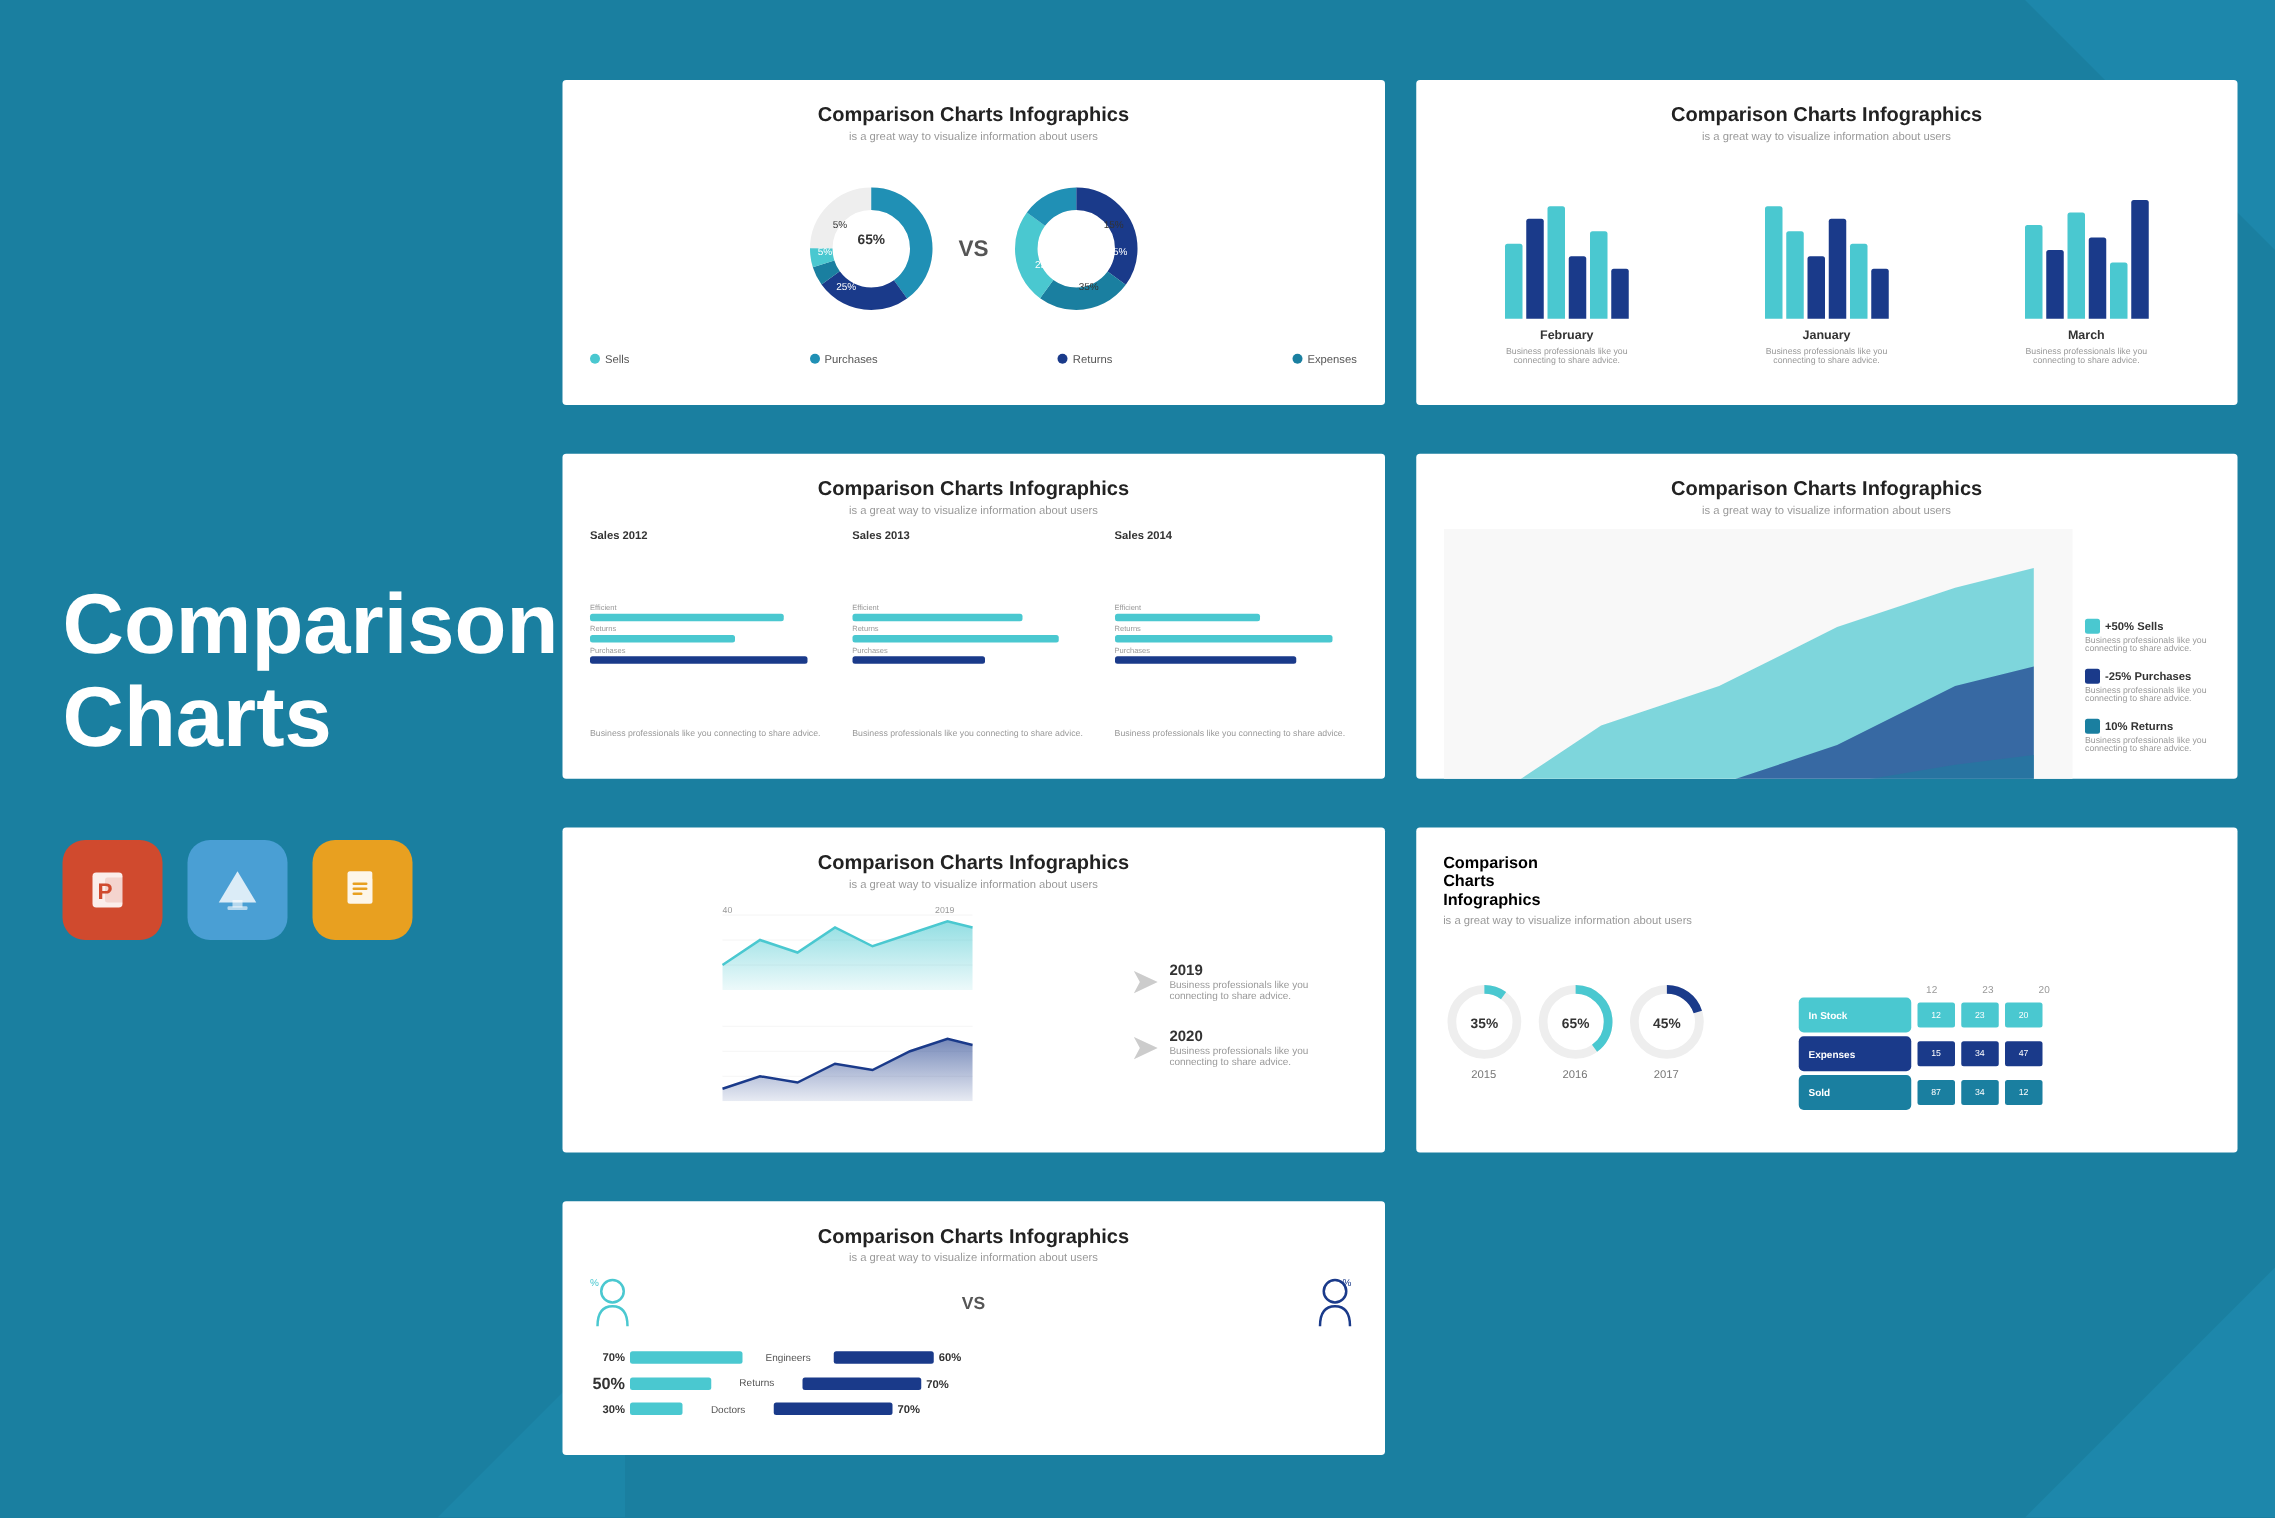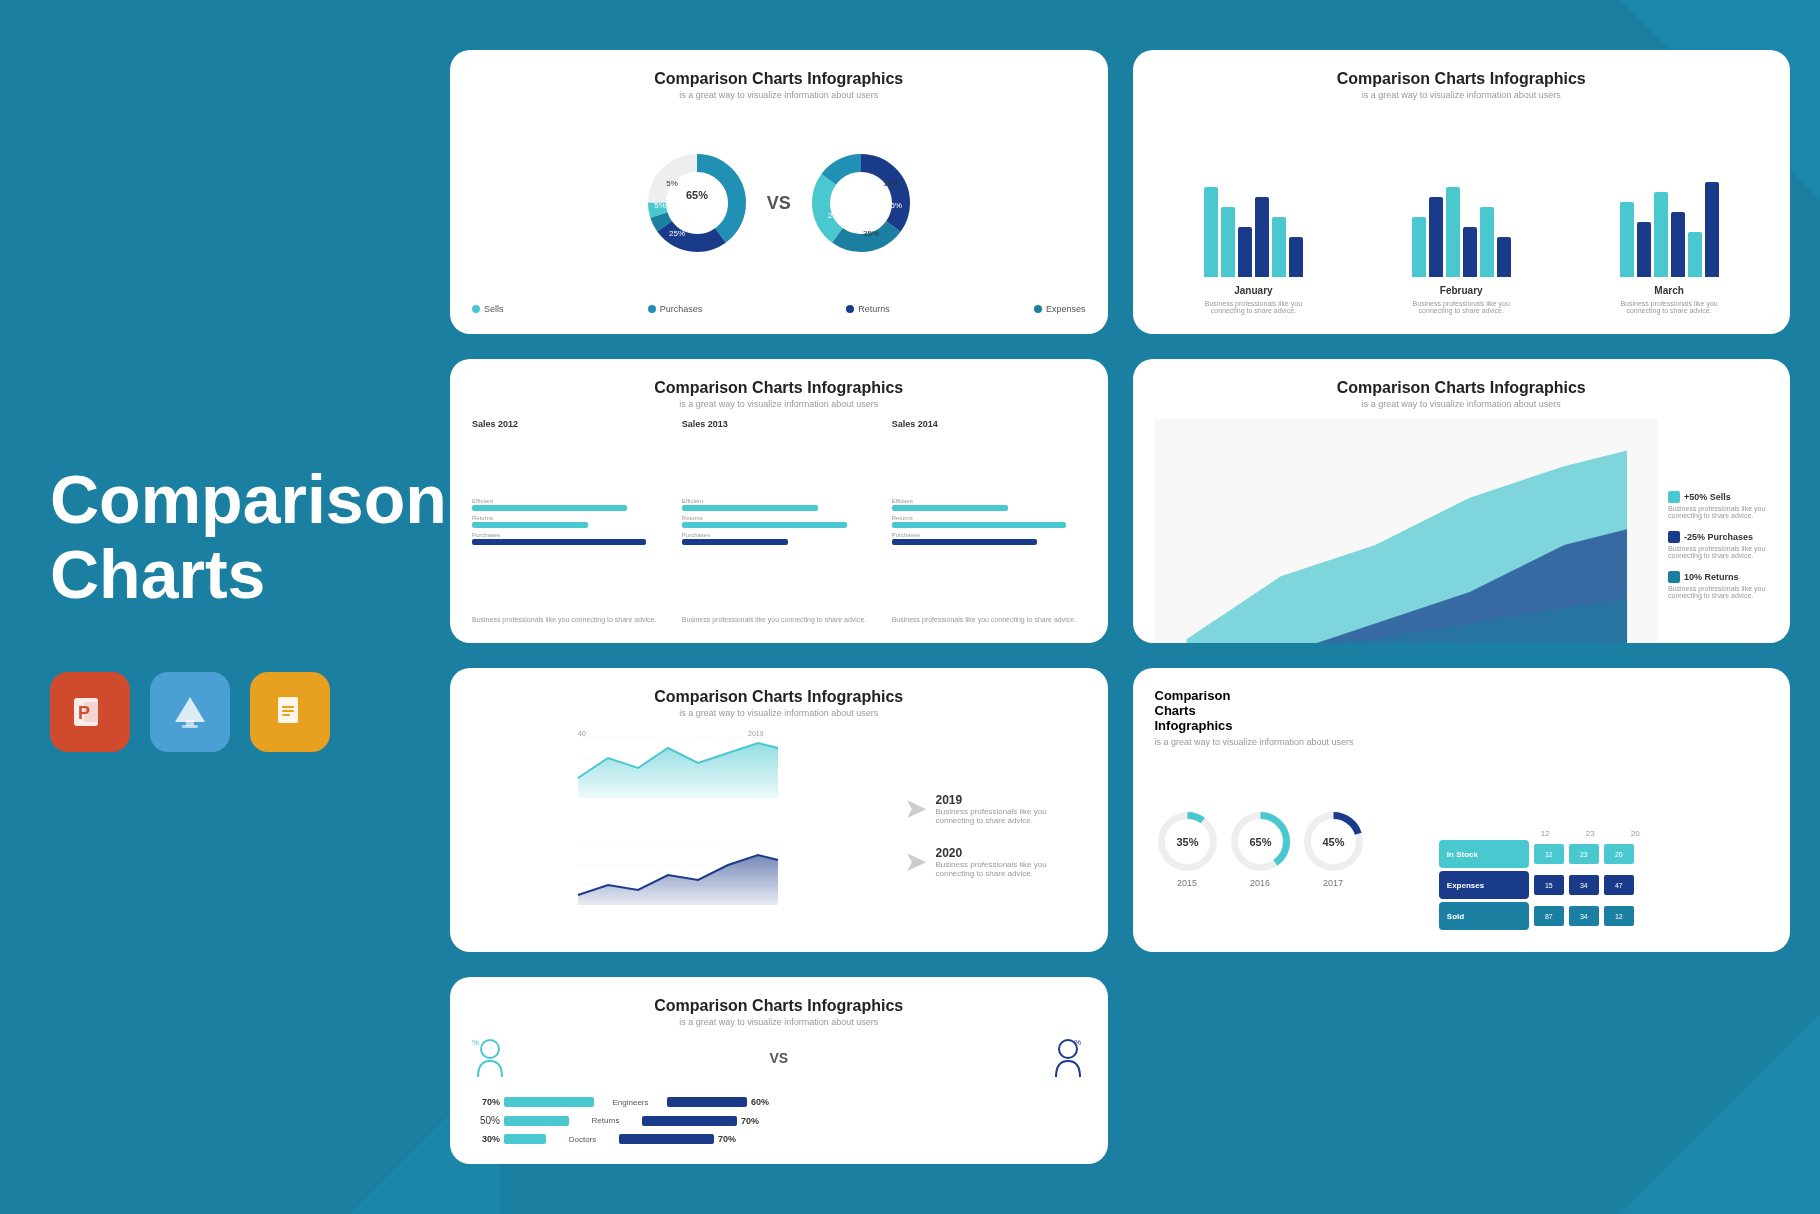--- a/index.html
+++ b/index.html
@@ -86,25 +86,26 @@
       right: 30px;
       bottom: 50px;
       display: grid;
       grid-template-columns: 1fr 1fr;
       grid-template-rows: 1fr 1fr 1fr;
       gap: 25px;
     }
 
     .card {
       background: #fff;
-      border-radius: 20px;
-      padding: 20px 22px 20px;
+      border-radius: 3px;
+      padding: 20px 22px 32px;
       display: flex;
       flex-direction: column;
       overflow: hidden;
+      margin-top: 14px;
     }
 
     .card-title {
       font-size: 16px;
       font-weight: 700;
       color: #222;
       text-align: center;
       margin-bottom: 2px;
     }
     .card-subtitle {
@@ -362,41 +363,41 @@
     </div>
   </div>
 
   <div class="card">
     <div class="card-title">Comparison Charts Infographics</div>
     <div class="card-subtitle">is a great way to visualize information about users</div>
     <div class="bar-months">
 
       <div class="month-group">
         <div class="bars-row">
+          <div class="bar" style="height:60px;background:#4ac8d0"></div>
+          <div class="bar" style="height:80px;background:#1a3a8a"></div>
+          <div class="bar" style="height:90px;background:#4ac8d0"></div>
+          <div class="bar" style="height:50px;background:#1a3a8a"></div>
+          <div class="bar" style="height:70px;background:#4ac8d0"></div>
+          <div class="bar" style="height:40px;background:#1a3a8a"></div>
+        </div>
+        <div class="month-label">February</div>
+        <div class="month-desc">Business professionals like you connecting to share advice.</div>
+      </div>
+
+      <div class="month-group">
+        <div class="bars-row">
           <div class="bar" style="height:90px;background:#4ac8d0"></div>
           <div class="bar" style="height:70px;background:#4ac8d0"></div>
           <div class="bar" style="height:50px;background:#1a3a8a"></div>
           <div class="bar" style="height:80px;background:#1a3a8a"></div>
           <div class="bar" style="height:60px;background:#4ac8d0"></div>
           <div class="bar" style="height:40px;background:#1a3a8a"></div>
         </div>
         <div class="month-label">January</div>
-        <div class="month-desc">Business professionals like you connecting to share advice.</div>
-      </div>
-
-      <div class="month-group">
-        <div class="bars-row">
-          <div class="bar" style="height:60px;background:#4ac8d0"></div>
-          <div class="bar" style="height:80px;background:#1a3a8a"></div>
-          <div class="bar" style="height:90px;background:#4ac8d0"></div>
-          <div class="bar" style="height:50px;background:#1a3a8a"></div>
-          <div class="bar" style="height:70px;background:#4ac8d0"></div>
-          <div class="bar" style="height:40px;background:#1a3a8a"></div>
-        </div>
-        <div class="month-label">February</div>
         <div class="month-desc">Business professionals like you connecting to share advice.</div>
       </div>
 
       <div class="month-group">
         <div class="bars-row">
           <div class="bar" style="height:75px;background:#4ac8d0"></div>
           <div class="bar" style="height:55px;background:#1a3a8a"></div>
           <div class="bar" style="height:85px;background:#4ac8d0"></div>
           <div class="bar" style="height:65px;background:#1a3a8a"></div>
           <div class="bar" style="height:45px;background:#4ac8d0"></div>
@@ -679,21 +680,21 @@
 
       <div style="display:flex;align-items:center;gap:4px;margin-bottom:8px;">
         <span style="font-size:9px;font-weight:700;color:#333;width:28px;text-align:right;">70%</span>
         <div style="width:90px;height:10px;background:#4ac8d0;border-radius:2px;"></div>
         <span style="font-size:8px;color:#555;width:65px;text-align:center;">Engineers</span>
         <div style="width:80px;height:10px;background:#1a3a8a;border-radius:2px;"></div>
         <span style="font-size:9px;font-weight:700;color:#333;width:28px;">60%</span>
       </div>
 
       <div style="display:flex;align-items:center;gap:4px;margin-bottom:8px;">
-        <span style="font-size:10px;font-weight:400;color:#333;width:28px;text-align:right;">50%</span>
+        <span style="font-size:13px;font-weight:700;color:#333;width:28px;text-align:right;">50%</span>
         <div style="width:65px;height:10px;background:#4ac8d0;border-radius:2px;"></div>
         <span style="font-size:8px;color:#555;width:65px;text-align:center;">Returns</span>
         <div style="width:95px;height:10px;background:#1a3a8a;border-radius:2px;"></div>
         <span style="font-size:9px;font-weight:700;color:#333;width:28px;">70%</span>
       </div>
 
       <div style="display:flex;align-items:center;gap:4px;">
         <span style="font-size:9px;font-weight:700;color:#333;width:28px;text-align:right;">30%</span>
         <div style="width:42px;height:10px;background:#4ac8d0;border-radius:2px;"></div>
         <span style="font-size:8px;color:#555;width:65px;text-align:center;">Doctors</span>

